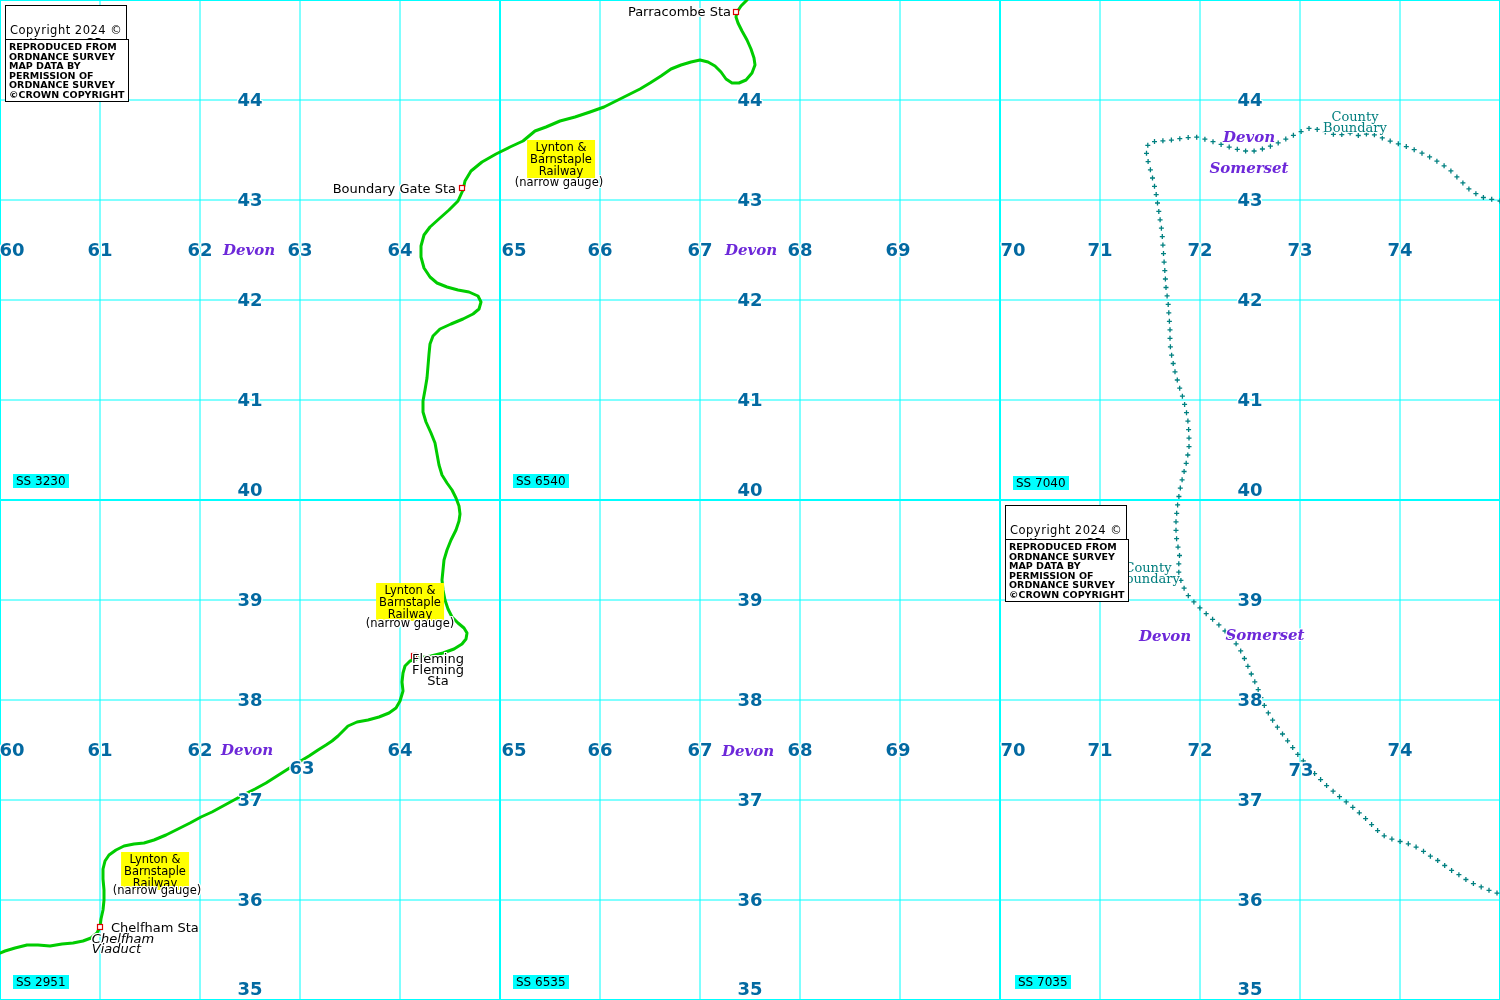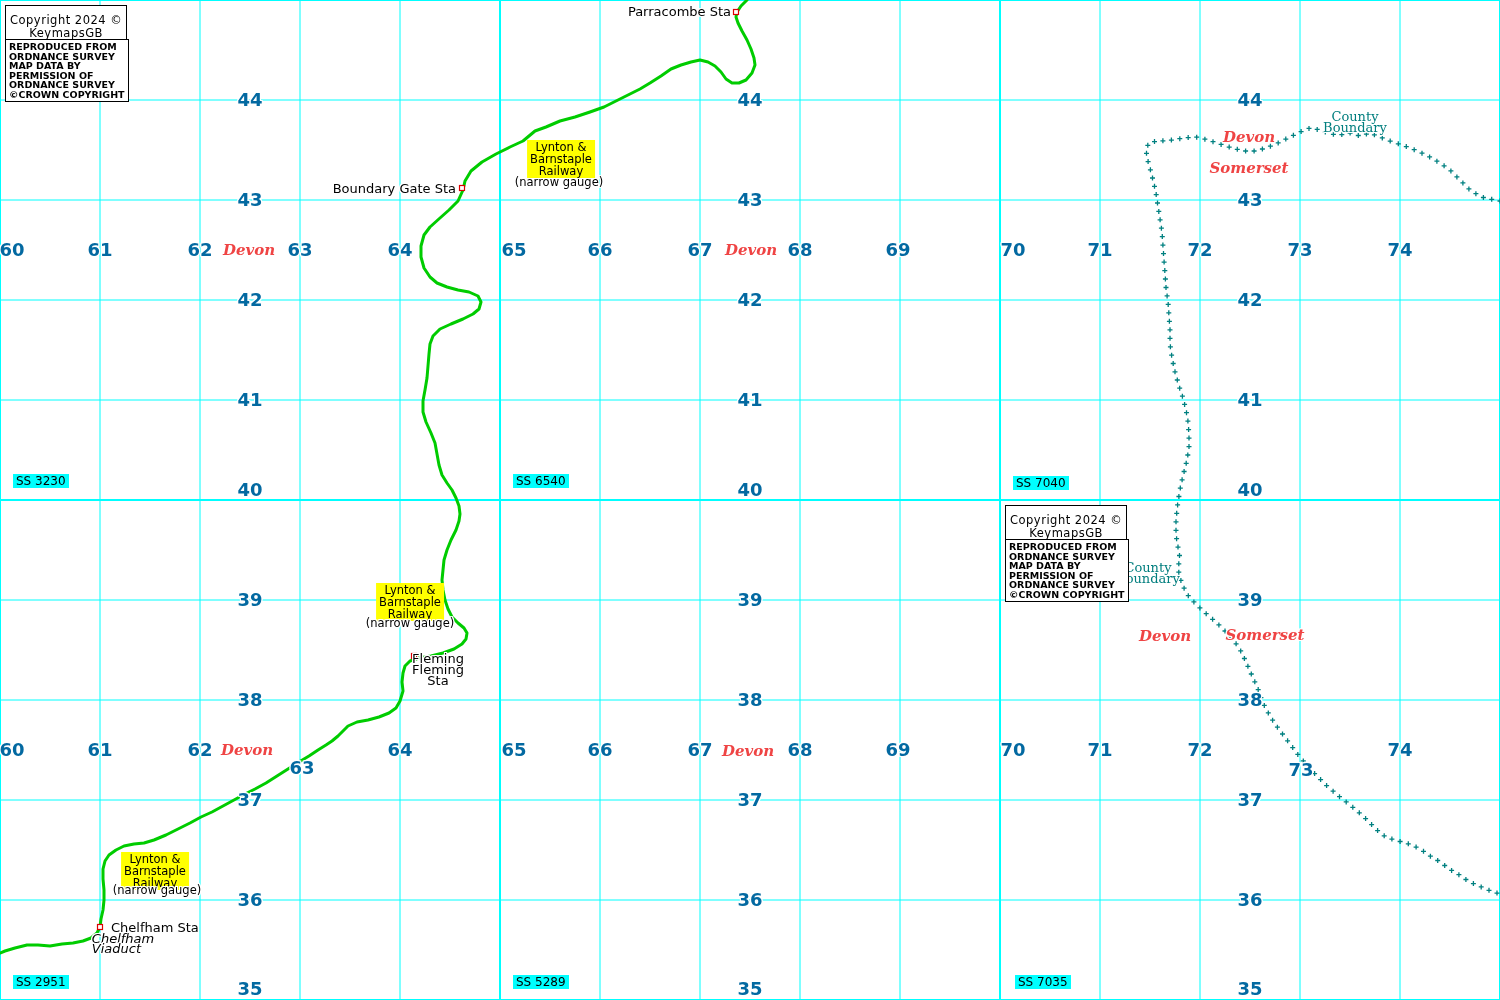--- a/index.html
+++ b/index.html
@@ -4,29 +4,29 @@
 <style>
   html,body{margin:0;padding:0;background:#fff;}
   #map{position:relative;width:1500px;height:1000px;background:#fff;overflow:hidden;
        font-family:"DejaVu Sans",sans-serif;}
   #map svg{position:absolute;left:0;top:0;}
   #labels{position:absolute;left:0;top:0;width:1500px;height:1000px;}
   .lbl{position:absolute;white-space:nowrap;line-height:1;color:#000;font-family:"DejaVu Sans",sans-serif;}
   .halo{text-shadow:-1px 0 0 #fff,1px 0 0 #fff,0 -1px 0 #fff,0 1px 0 #fff,
         -1px -1px 0 #fff,1px 1px 0 #fff,-1px 1px 0 #fff,1px -1px 0 #fff;}
   .gnum{font-size:18px;font-weight:bold;color:#0369a1;}
-  .devon{font-family:"DejaVu Serif",serif;font-style:italic;font-weight:bold;font-size:15px;color:#ef4444;}
+  .devon{font-family:"DejaVu Serif",serif;font-style:italic;font-weight:bold;font-size:15px;color:#6d28d9;}
   .ctitle{font-family:"DejaVu Serif",serif;font-size:13px;color:#007e7e;text-align:center;line-height:11px;}
   .stn{font-size:13px;line-height:11px;text-align:center;}
   .via{font-style:italic;font-size:13px;line-height:10px;text-align:left;}
   .ylbl{font-size:11.5px;line-height:12px;text-align:center;background:#ffff00;padding:1px 3px;}
   .sub{font-size:11.5px;}
   .ref{font-size:12px;background:#00ffff;padding:1px 3px;}
   .cbox{background:#fff;border:1px solid #000;}
-  .c1{font-size:11.5px;line-height:13px;text-align:center;padding:8px 4px;letter-spacing:0.5px;}
+  .c1{font-size:11.5px;line-height:13px;text-align:center;padding:18px 4px;letter-spacing:0.5px;}
   .c2{font-size:9.5px;font-weight:bold;line-height:9.5px;padding:2px 3px;letter-spacing:0;}
 </style>
 </head>
 <body>
 
 <div id="map">
   <svg id="mapsvg" width="1500" height="1000" viewBox="0 0 1500 1000">
       <line x1="0" y1="0" x2="0" y2="1000" stroke="#00FFFF" stroke-width="2"></line>
       <line x1="100" y1="0" x2="100" y2="1000" stroke="#00FFFF" stroke-width="1"></line>
       <line x1="200" y1="0" x2="200" y2="1000" stroke="#00FFFF" stroke-width="1"></line>
@@ -322,21 +322,21 @@
       <div class="lbl ref" style="left: 513px; top: 481px; transform: translate(0px, -50%);">
         <div>SS 6540</div>
       </div>
       <div class="lbl ref" style="left: 1013px; top: 483px; transform: translate(0px, -50%);">
         <div>SS 7040</div>
       </div>
       <div class="lbl ref" style="left: 13px; top: 982px; transform: translate(0px, -50%);">
         <div>SS 2951</div>
       </div>
       <div class="lbl ref" style="left: 513px; top: 982px; transform: translate(0px, -50%);">
-        <div>SS 5289</div>
+        <div>SS 6535</div>
       </div>
       <div class="lbl ref" style="left: 1015px; top: 982px; transform: translate(0px, -50%);">
         <div>SS 7035</div>
       </div>
       <div class="lbl cbox c1" style="left: 5px; top: 5px; transform: none;">
         <div>Copyright 2024 ©</div>
         <div>KeymapsGB</div>
       </div>
       <div class="lbl cbox c2" style="left: 5px; top: 39px; transform: none;">
         <div>REPRODUCED FROM</div>

